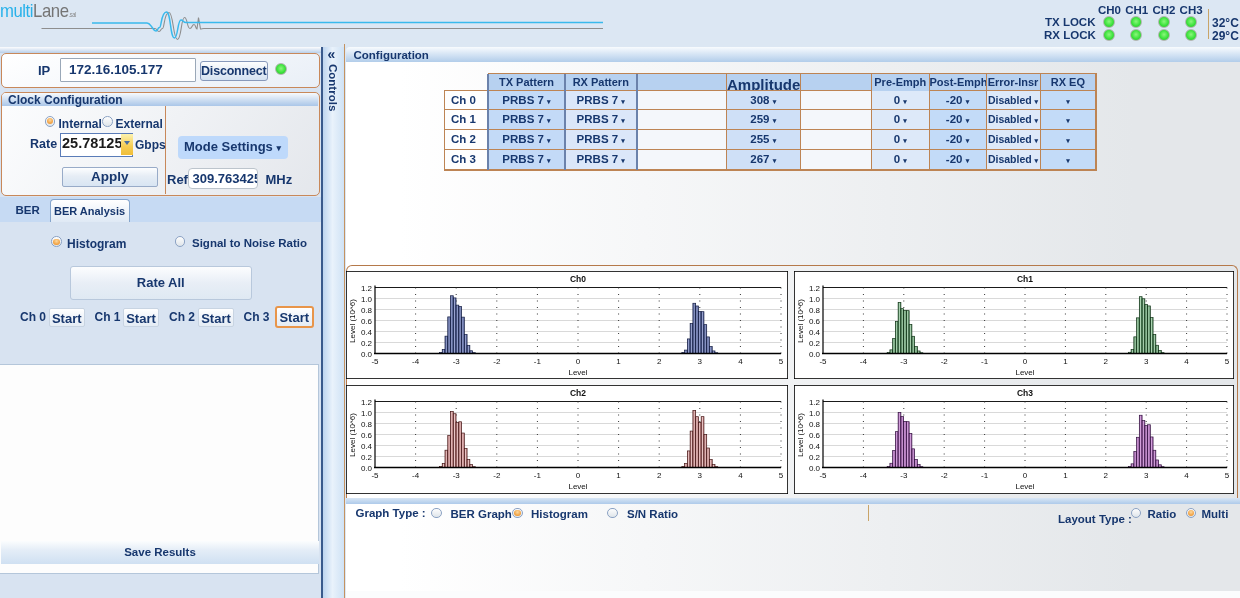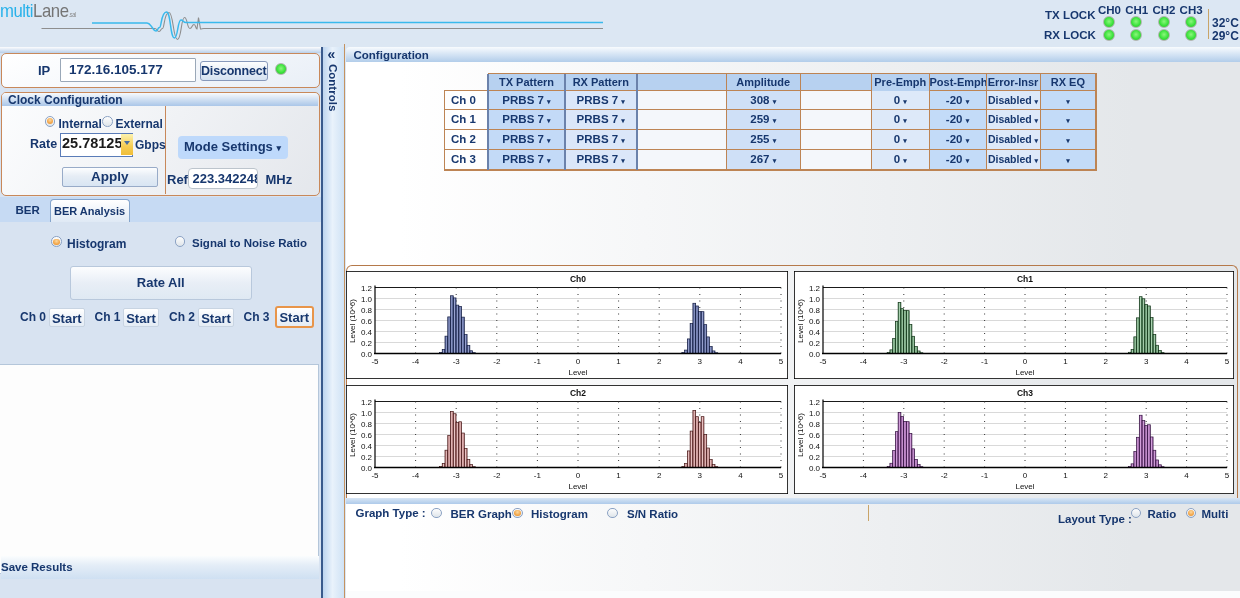--- a/index.html
+++ b/index.html
@@ -15,21 +15,21 @@
 <span style="position:absolute;left:1103px;top:29px;width:12px;height:12px;border-radius:50%;background:radial-gradient(circle at 50% 45%, #8cf77c, #3ce23c 55%, #28b828);border:1.5px solid #b0b6b0"></span>
 <div style="position:absolute;left:1125.2px;top:4px;font-size:11.5px;font-weight:bold;color:#17376e;white-space:nowrap;">CH1</div>
 <span style="position:absolute;left:1130px;top:16px;width:12px;height:12px;border-radius:50%;background:radial-gradient(circle at 50% 45%, #8cf77c, #3ce23c 55%, #28b828);border:1.5px solid #b0b6b0"></span>
 <span style="position:absolute;left:1130px;top:29px;width:12px;height:12px;border-radius:50%;background:radial-gradient(circle at 50% 45%, #8cf77c, #3ce23c 55%, #28b828);border:1.5px solid #b0b6b0"></span>
 <div style="position:absolute;left:1152.4px;top:4px;font-size:11.5px;font-weight:bold;color:#17376e;white-space:nowrap;">CH2</div>
 <span style="position:absolute;left:1158px;top:16px;width:12px;height:12px;border-radius:50%;background:radial-gradient(circle at 50% 45%, #8cf77c, #3ce23c 55%, #28b828);border:1.5px solid #b0b6b0"></span>
 <span style="position:absolute;left:1158px;top:29px;width:12px;height:12px;border-radius:50%;background:radial-gradient(circle at 50% 45%, #8cf77c, #3ce23c 55%, #28b828);border:1.5px solid #b0b6b0"></span>
 <div style="position:absolute;left:1179.6px;top:4px;font-size:11.5px;font-weight:bold;color:#17376e;white-space:nowrap;">CH3</div>
 <span style="position:absolute;left:1185px;top:16px;width:12px;height:12px;border-radius:50%;background:radial-gradient(circle at 50% 45%, #8cf77c, #3ce23c 55%, #28b828);border:1.5px solid #b0b6b0"></span>
 <span style="position:absolute;left:1185px;top:29px;width:12px;height:12px;border-radius:50%;background:radial-gradient(circle at 50% 45%, #8cf77c, #3ce23c 55%, #28b828);border:1.5px solid #b0b6b0"></span>
-<div style="position:absolute;left:1045px;top:9px;font-size:11.5px;font-weight:bold;color:#17376e;white-space:nowrap;">TX LOCK</div>
+<div style="position:absolute;left:1045px;top:16px;font-size:11.5px;font-weight:bold;color:#17376e;white-space:nowrap;">TX LOCK</div>
 <div style="position:absolute;left:1044px;top:28.8px;font-size:11.5px;font-weight:bold;color:#17376e;white-space:nowrap;">RX LOCK</div>
 <div class="abs" style="left:1208px;top:9px;width:1.4px;height:30px;background:#c9a468"></div>
 <div style="position:absolute;left:1212px;top:16px;font-size:12px;font-weight:bold;color:#17376e;white-space:nowrap;">32°C</div>
 <div style="position:absolute;left:1212px;top:28.5px;font-size:12px;font-weight:bold;color:#17376e;white-space:nowrap;">29°C</div>
 <div class="abs" style="left:0;top:47px;width:321px;height:551px;background:#d8e3f1"></div>
 <div class="abs" style="left:0;top:47px;width:321px;height:6px;background:linear-gradient(180deg,#fdfdfe,#b9d0ea)"></div>
 <div class="abs" style="left:0.5px;top:52.5px;width:319px;height:35px;background:linear-gradient(160deg,#ffffff,#e9eff7);border:1.5px solid #c8885a;border-radius:5px"></div>
 <div style="position:absolute;left:38px;top:63px;font-size:13px;font-weight:bold;color:#17376e;white-space:nowrap;">IP</div>
 <div class="abs" style="left:60px;top:58px;width:136px;height:24px;background:#fff;border:1px solid #9aa8b8;border-radius:1px;font-size:13.5px;font-weight:bold;color:#17376e;padding:3px 0 0 8px">172.16.105.177</div>
 <div class="abs" style="left:200px;top:61px;width:67.5px;height:19.5px;background:linear-gradient(180deg,#fefefe,#e9eff7 45%,#d5e2f2);border:1px solid #8899bb;border-radius:3px;font-size:12.5px;font-weight:bold;color:#17376e;text-align:center;padding-top:1.5px;letter-spacing:-0.2px">Disconnect</div>
@@ -46,57 +46,57 @@
 <div style="position:absolute;left:115.5px;top:116.5px;font-size:12px;font-weight:bold;color:#17376e;white-space:nowrap;">External</div>
 <div style="position:absolute;left:30px;top:137px;font-size:12.5px;font-weight:bold;color:#17376e;white-space:nowrap;">Rate</div>
 <div class="abs" style="left:60px;top:132.5px;width:73px;height:24px;background:#fff;border:1.5px solid #5a7cb8;"></div>
 <div class="abs" style="left:62px;top:135px;width:60px;height:19px;overflow:hidden;font-size:14.5px;font-weight:bold;color:#1a1a1a;">25.78125</div>
 <div class="abs" style="left:120.5px;top:134px;width:12.5px;height:21px;background:linear-gradient(180deg,#fdf3b0,#f5cc52 60%,#f0be3a);"></div>
 <div class="abs" style="left:123.5px;top:141px;width:0;height:0;border-left:3.5px solid transparent;border-right:3.5px solid transparent;border-top:4.5px solid #4a6ea0"></div>
 <div style="position:absolute;left:135px;top:137.5px;font-size:12px;font-weight:bold;color:#17376e;white-space:nowrap;">Gbps</div>
 <div class="abs" style="left:62px;top:167px;width:95.5px;height:19.5px;background:linear-gradient(180deg,#fdfeff,#e6edf5 45%,#d8e5f3);border:1px solid #98abc8;border-radius:2px;font-size:13.5px;font-weight:bold;color:#17376e;text-align:center;padding-top:0.5px">Apply</div>
 <div class="abs" style="left:177.5px;top:136px;width:110px;height:22.5px;background:#bed9fb;border-radius:4px;font-size:13px;font-weight:bold;color:#17376e;text-align:center;padding-top:3px">Mode Settings <span style="font-size:9px">▾</span></div>
 <div style="position:absolute;left:167px;top:171.5px;font-size:13px;font-weight:bold;color:#17376e;white-space:nowrap;">Ref</div>
-<div class="abs" style="left:187.5px;top:168px;width:70.5px;height:20.5px;background:#fff;border:1px solid #bcc4cc;border-radius:4px;font-size:13px;font-weight:bold;color:#17376e;padding:2px 0 0 4px;overflow:hidden;white-space:nowrap">223.342248</div>
+<div class="abs" style="left:187.5px;top:168px;width:70.5px;height:20.5px;background:#fff;border:1px solid #bcc4cc;border-radius:4px;font-size:13px;font-weight:bold;color:#17376e;padding:2px 0 0 4px;overflow:hidden;white-space:nowrap">309.763425</div>
 <div style="position:absolute;left:265.5px;top:171.5px;font-size:13px;font-weight:bold;color:#17376e;white-space:nowrap;">MHz</div>
 <div class="abs" style="left:0;top:196.5px;width:321px;height:25px;background:#c6daf3"></div>
 <div style="position:absolute;left:15.5px;top:204px;font-size:11.5px;font-weight:bold;color:#17376e;white-space:nowrap;">BER</div>
 <div class="abs" style="left:49.5px;top:198.5px;width:80px;height:23px;background:linear-gradient(180deg,#ffffff,#dfe9f5);border:1px solid #85a5cc;border-bottom:none;border-radius:4px 4px 0 0;font-size:11px;font-weight:bold;color:#17376e;text-align:center;padding-top:5px;white-space:nowrap">BER Analysis</div>
 <span style="position:absolute;left:51.2px;top:236.4px;width:10.6px;height:10.6px;border-radius:50%;background:linear-gradient(180deg,#fdfdfd,#dfe5ea);border:1px solid #8ba2c4;display:flex;align-items:center;justify-content:center">
     <span style="width:6.2px;height:6.2px;flex:none;border-radius:50%;background:radial-gradient(circle at 50% 35%, #fcd9a0, #f1a142 65%, #e08f30)"></span>
   </span>
 <div style="position:absolute;left:67px;top:237px;font-size:12px;font-weight:bold;color:#17376e;white-space:nowrap;">Histogram</div>
 <span style="position:absolute;left:174.7px;top:236.4px;width:10.6px;height:10.6px;border-radius:50%;background:linear-gradient(180deg,#fdfdfd,#dfe5ea);border:1px solid #8ba2c4;display:flex;align-items:center;justify-content:center"></span>
 <div style="position:absolute;left:192px;top:237px;font-size:11.5px;font-weight:bold;color:#17376e;white-space:nowrap;">Signal to Noise Ratio</div>
 <div class="abs" style="left:70px;top:265.5px;width:181.5px;height:34px;background:linear-gradient(180deg,#fcfdfe,#e8eef6 50%,#dfe9f3);border:1px solid #b8c8dc;border-radius:3px;font-size:13px;font-weight:bold;color:#17376e;text-align:center;padding-top:8px">Rate All</div>
 <div style="position:absolute;left:20px;top:310px;font-size:12px;font-weight:bold;color:#17376e;white-space:nowrap;">Ch 0</div>
 <div class="abs" style="left:49px;top:308px;width:35.5px;height:18.5px;background:linear-gradient(180deg,#ffffff,#eef3f9 55%,#e4ecf5);border:1px solid #c8d4e2;border-radius:2px;font-size:13px;font-weight:bold;color:#17376e;text-align:center;padding-top:1.5px">Start</div>
 <div style="position:absolute;left:94.5px;top:310px;font-size:12px;font-weight:bold;color:#17376e;white-space:nowrap;">Ch 1</div>
 <div class="abs" style="left:123px;top:308px;width:36px;height:18.5px;background:linear-gradient(180deg,#ffffff,#eef3f9 55%,#e4ecf5);border:1px solid #c8d4e2;border-radius:2px;font-size:13px;font-weight:bold;color:#17376e;text-align:center;padding-top:1.5px">Start</div>
 <div style="position:absolute;left:169px;top:310px;font-size:12px;font-weight:bold;color:#17376e;white-space:nowrap;">Ch 2</div>
 <div class="abs" style="left:198px;top:308px;width:36px;height:18.5px;background:linear-gradient(180deg,#ffffff,#eef3f9 55%,#e4ecf5);border:1px solid #c8d4e2;border-radius:2px;font-size:13px;font-weight:bold;color:#17376e;text-align:center;padding-top:1.5px">Start</div>
 <div style="position:absolute;left:243.5px;top:310px;font-size:12px;font-weight:bold;color:#17376e;white-space:nowrap;">Ch 3</div>
 <div class="abs" style="left:275px;top:306px;width:38.5px;height:21.5px;background:linear-gradient(180deg,#ffffff,#eef3f9 55%,#e4ecf5);border:1px solid #c8d4e2;border-radius:2px;font-size:13px;font-weight:bold;color:#17376e;text-align:center;padding-top:1.5px;border:2px solid #e8954a;border-radius:3px">Start</div>
 <div class="abs" style="left:0;top:363.5px;width:319px;height:210.5px;background:#fdfdfd;border:1px solid #b4c6da;border-left:none"></div>
-<div class="abs" style="left:1px;top:556px;width:318px;height:23px;background:linear-gradient(180deg,#fbfdfe,#e4edf7 40%,#cfe0f2);font-size:11.5px;font-weight:bold;color:#17376e;padding-top:5px">Save Results</div>
+<div class="abs" style="left:1px;top:541px;width:318px;height:23px;background:linear-gradient(180deg,#fbfdfe,#e4edf7 40%,#cfe0f2);font-size:11.5px;font-weight:bold;color:#17376e;text-align:center;padding-top:5px">Save Results</div>
 <div class="abs" style="left:320.5px;top:47px;width:2px;height:551px;background:#3a5a8c"></div>
 <div class="abs" style="left:322.5px;top:47px;width:21px;height:551px;background:linear-gradient(90deg,#bed5ef,#e9f2fb 45%,#cfe2f5)"></div>
 <div class="abs" style="left:343.8px;top:44px;width:1.4px;height:554px;background:#c49260"></div>
 <div style="position:absolute;left:327.5px;top:45.5px;font-size:14px;font-weight:bold;color:#17376e;white-space:nowrap;">«</div>
 <div class="abs" style="left:326.5px;top:64px;font-size:11.5px;font-weight:bold;color:#17376e;writing-mode:vertical-rl;">Controls</div>
 <div class="abs" style="left:345.5px;top:62px;width:894.5px;height:529px;background:linear-gradient(90deg,#ffffff 6%,#e4e7ea 88%)"></div>
 <div class="abs" style="left:345.5px;top:591px;width:894.5px;height:7px;background:#fbfcfd"></div>
 <div class="abs" style="left:346px;top:47px;width:894px;height:15px;background:linear-gradient(180deg,#f8fbfe,#d8e6f5 45%,#b2cdea);border-radius:4px 0 0 0"></div>
 <div style="position:absolute;left:353.5px;top:48.8px;font-size:11.5px;font-weight:bold;color:#17376e;white-space:nowrap;">Configuration</div>
 <div class="abs" style="left:487.5px;top:73px;width:609.8px;height:17.5px;border:1px solid #bd8454;border-bottom:none"></div>
 <div class="abs" style="left:444px;top:89.5px;width:653.3px;height:81.0px;border:1px solid #bd8454"></div>
 <div class="abs" style="left:488.5px;top:74px;width:77.0px;height:16.5px;background:#b7d1f0;border-right:1px solid #bd8454;border-bottom:1px solid #bd8454;font-size:11px;font-weight:bold;color:#17376e;text-align:center;padding-top:2px;white-space:nowrap;overflow:hidden">TX Pattern</div>
 <div class="abs" style="left:565.5px;top:74px;width:71.5px;height:16.5px;background:#b7d1f0;border-right:1px solid #bd8454;border-bottom:1px solid #bd8454;font-size:11px;font-weight:bold;color:#17376e;text-align:center;padding-top:2px;white-space:nowrap;overflow:hidden">RX Pattern</div>
 <div class="abs" style="left:637px;top:74px;width:90px;height:16.5px;background:#b7d1f0;border-right:1px solid #bd8454;border-bottom:1px solid #bd8454;font-size:11px;font-weight:bold;color:#17376e;text-align:center;padding-top:2px;white-space:nowrap;overflow:hidden"></div>
-<div class="abs" style="left:727px;top:74px;width:73.5px;height:16.5px;background:#b7d1f0;border-right:1px solid #bd8454;border-bottom:1px solid #bd8454;font-size:11px;font-weight:bold;color:#17376e;text-align:center;padding-top:2px;white-space:nowrap;overflow:hidden">Amplitude</div>
+<div class="abs" style="left:727px;top:74px;width:73.5px;height:16.5px;background:#b7d1f0;border-right:1px solid #bd8454;border-bottom:1px solid #bd8454;font-size:15px;font-weight:bold;color:#17376e;text-align:center;padding-top:2px;white-space:nowrap;overflow:hidden">Amplitude</div>
 <div class="abs" style="left:800.5px;top:74px;width:71.5px;height:16.5px;background:#b7d1f0;border-right:1px solid #bd8454;border-bottom:1px solid #bd8454;font-size:11px;font-weight:bold;color:#17376e;text-align:center;padding-top:2px;white-space:nowrap;overflow:hidden"></div>
 <div class="abs" style="left:872px;top:74px;width:57.5px;height:28px;background:#b7d1f0;border-right:1px solid #bd8454;border-bottom:1px solid #bd8454;font-size:11px;font-weight:bold;color:#17376e;text-align:center;padding-top:2px;white-space:nowrap;overflow:hidden">Pre-Emph</div>
 <div class="abs" style="left:929.5px;top:74px;width:57.0px;height:16.5px;background:#b7d1f0;border-right:1px solid #bd8454;border-bottom:1px solid #bd8454;font-size:11px;font-weight:bold;color:#17376e;text-align:center;padding-top:2px;white-space:nowrap;overflow:hidden">Post-Emph</div>
 <div class="abs" style="left:986.5px;top:74px;width:54.0px;height:16.5px;background:#b7d1f0;border-right:1px solid #bd8454;border-bottom:1px solid #bd8454;font-size:11px;font-weight:bold;color:#17376e;text-align:center;padding-top:2px;white-space:nowrap;overflow:hidden">Error-Insr</div>
 <div class="abs" style="left:1040.5px;top:74px;width:55.799999999999955px;height:16.5px;background:#b7d1f0;border-right:1px solid #bd8454;border-bottom:1px solid #bd8454;font-size:11px;font-weight:bold;color:#17376e;text-align:center;padding-top:2px;white-space:nowrap;overflow:hidden">RX EQ</div>
 <div class="abs" style="left:445px;top:90.5px;width:43.5px;height:19.5px;background:#fefefe;border-right:1px solid #bd8454;border-bottom:1px solid #bd8454;font-size:11.5px;font-weight:bold;color:#17376e;text-align:left;padding-top:3px;white-space:nowrap;overflow:hidden"><span style="padding-left:6px">Ch 0</span></div>
 <div class="abs" style="left:488.5px;top:90.5px;width:77.0px;height:19.5px;background:#c3daf7;border-right:1px solid #bd8454;border-bottom:1px solid #bd8454;font-size:11.5px;font-weight:bold;color:#17376e;text-align:center;padding-top:3px;white-space:nowrap;overflow:hidden">PRBS 7 <span style="font-size:7px">▾</span></div>
 <div class="abs" style="left:565.5px;top:90.5px;width:71.5px;height:19.5px;background:#dbe7f9;border-right:1px solid #bd8454;border-bottom:1px solid #bd8454;font-size:11.5px;font-weight:bold;color:#17376e;text-align:center;padding-top:3px;white-space:nowrap;overflow:hidden">PRBS 7 <span style="font-size:7px">▾</span></div>
 <div class="abs" style="left:637px;top:90.5px;width:90px;height:19.5px;background:#f4f7fb;border-right:1px solid #bd8454;border-bottom:1px solid #bd8454;font-size:11.5px;font-weight:bold;color:#17376e;text-align:center;padding-top:3px;white-space:nowrap;overflow:hidden"></div>
 <div class="abs" style="left:727px;top:90.5px;width:73.5px;height:19.5px;background:#cfe0f7;border-right:1px solid #bd8454;border-bottom:1px solid #bd8454;font-size:11.5px;font-weight:bold;color:#17376e;text-align:center;padding-top:3px;white-space:nowrap;overflow:hidden">308 <span style="font-size:7px">▾</span></div>

